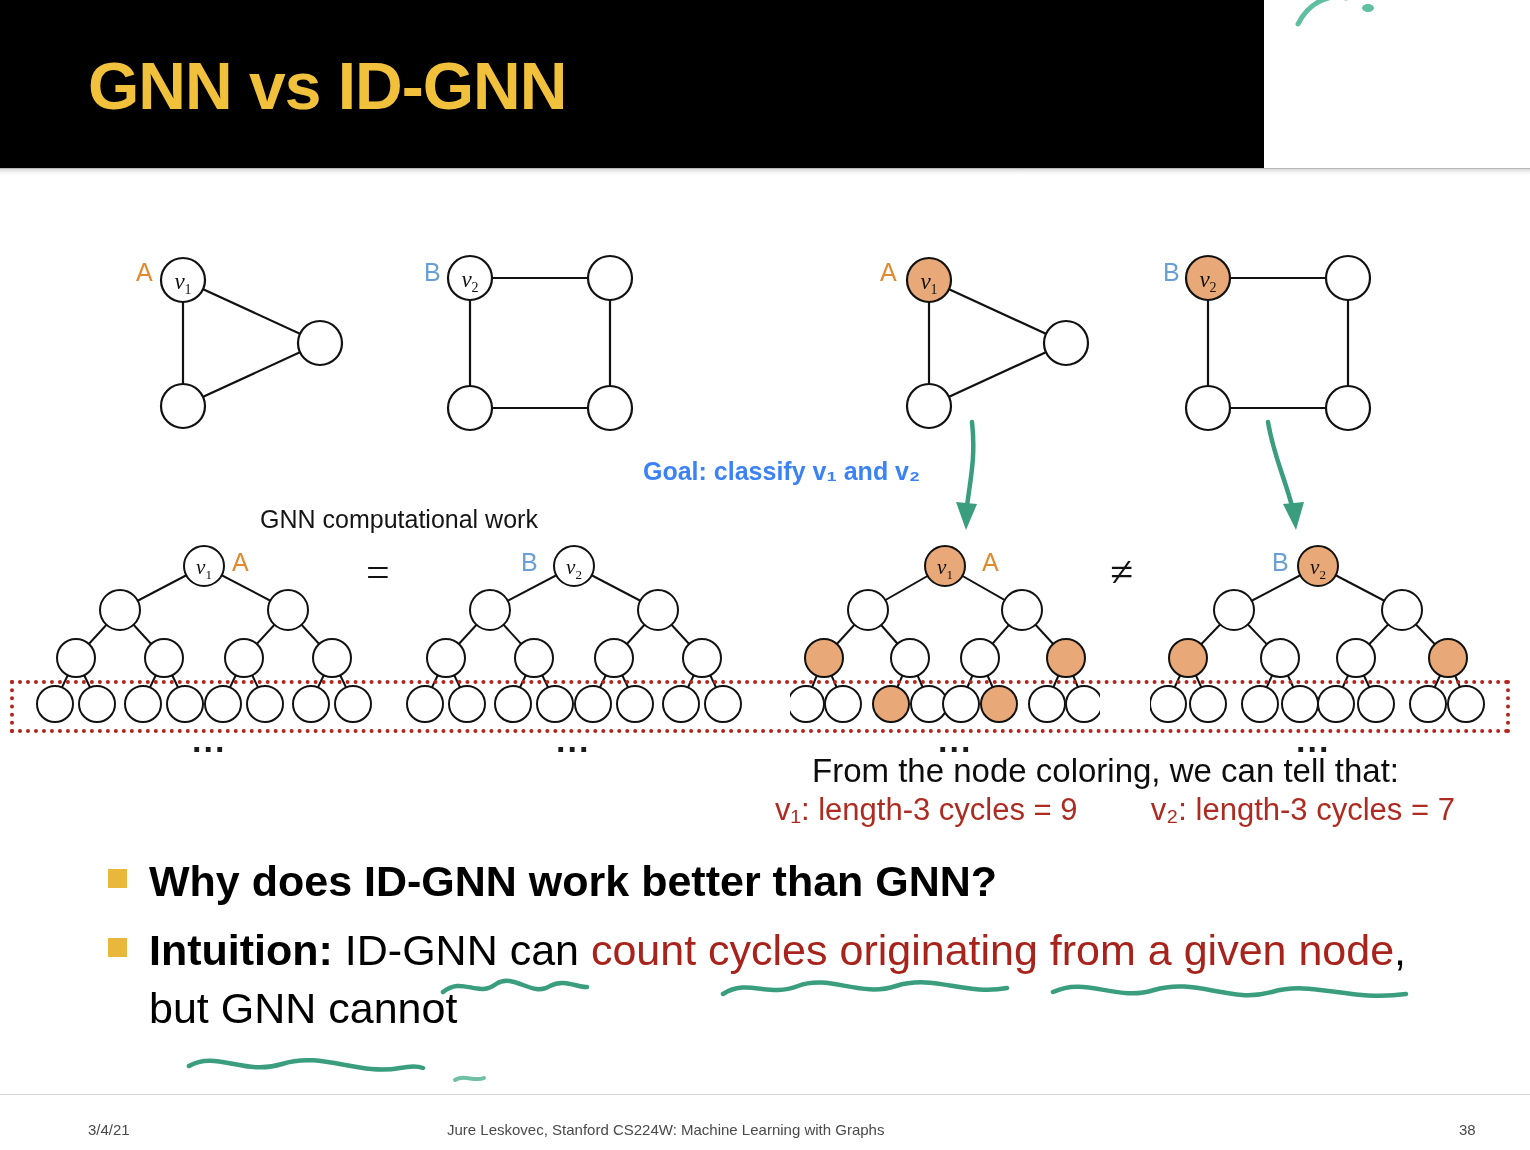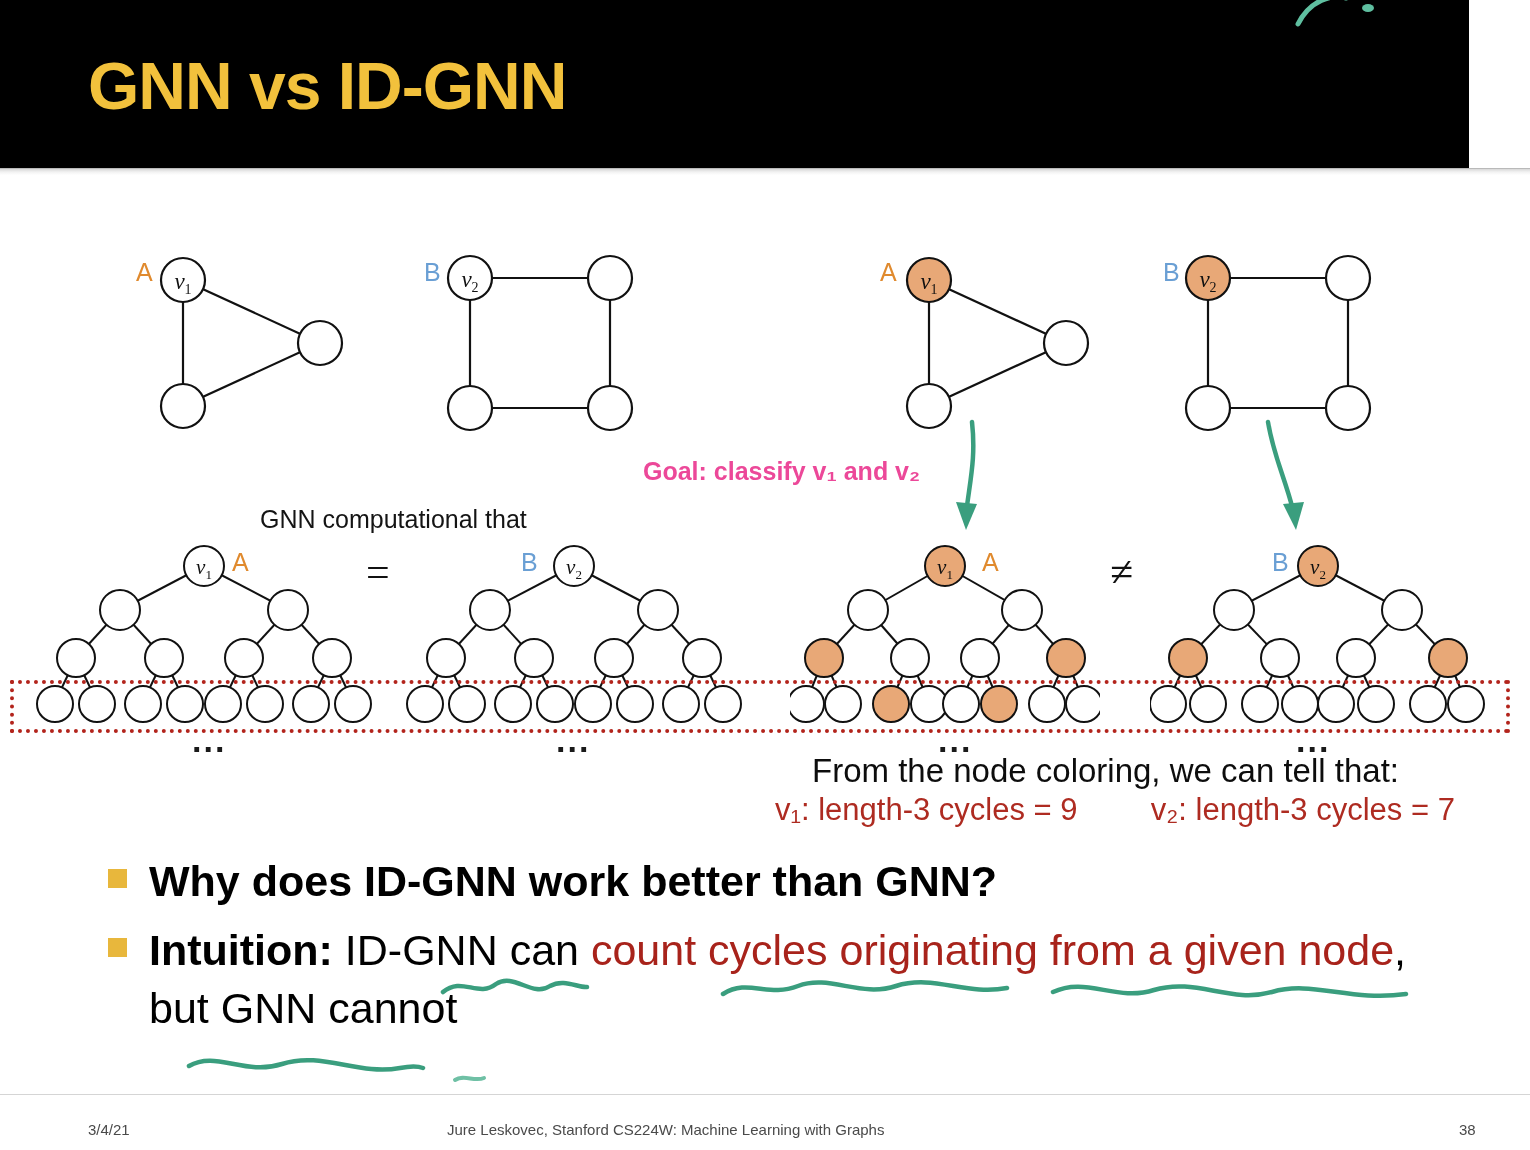--- a/index.html
+++ b/index.html
@@ -13,21 +13,21 @@
     height: 1150px;
     background: #ffffff;
     font-family: "Liberation Sans", sans-serif;
     overflow: hidden;
   }
 
   
   #title-bar {
     position: absolute;
     left: 0; top: 0;
-    width: 1469px; height: 168px;
+    width: 1264px; height: 168px;
     background: #000000;
   }
   #title-text {
     position: absolute;
     left: 88px; top: 48px;
     font-size: 66px;
     font-weight: bold;
     color: #F2C13C;
     letter-spacing: -1px;
     white-space: nowrap;
@@ -59,21 +59,21 @@
   }
   .tag-a { color: #E08A2E; }
   .tag-b { color: #6A9FD4; }
 
   
   .cap-goal {
     position: absolute;
     left: 643px; top: 457px;
     font-size: 25px;
     font-weight: bold;
-    color: #ec4899;
+    color: #3b82f6;
     white-space: nowrap;
   }
   .cap-gnn {
     position: absolute;
     left: 260px; top: 505px;
     font-size: 25px;
     color: #141414;
     white-space: nowrap;
   }
   .cap-idgnn {
@@ -238,21 +238,21 @@
     <path d="M6,84 L16,112 L27,86 Z" fill="#3A9E7E"></path>
   </svg>
   <svg class="abs" style="left:1250px; top:418px;" width="70" height="120" viewBox="0 0 70 120">
     <path d="M18,4 C24,40 36,62 44,96" stroke="#3A9E7E" stroke-width="4.5" fill="none" stroke-linecap="round"></path>
     <path d="M33,86 L46,112 L54,84 Z" fill="#3A9E7E"></path>
   </svg>
 
   <div class="cap-goal">
     <span>Goal: classify v₁ and v₂</span>
   </div>
-  <div class="cap-gnn">GNN computational that</div>
+  <div class="cap-gnn">GNN computational work</div>
 
   <div class="eqsym" style="left:366px; top:548px;">=</div>
   <div class="eqsym" style="left:1110px; top:548px;">≠</div>
 
   <svg class="tree" style="left:28px; top:542px;" width="352" height="195" viewBox="0 0 352 195">
 
     <line x1="176" y1="24" x2="92" y2="68" stroke="#111" stroke-width="2"></line>
     <line x1="176" y1="24" x2="260" y2="68" stroke="#111" stroke-width="2"></line>
 
     <line x1="92" y1="68" x2="48" y2="116" stroke="#111" stroke-width="2"></line>

